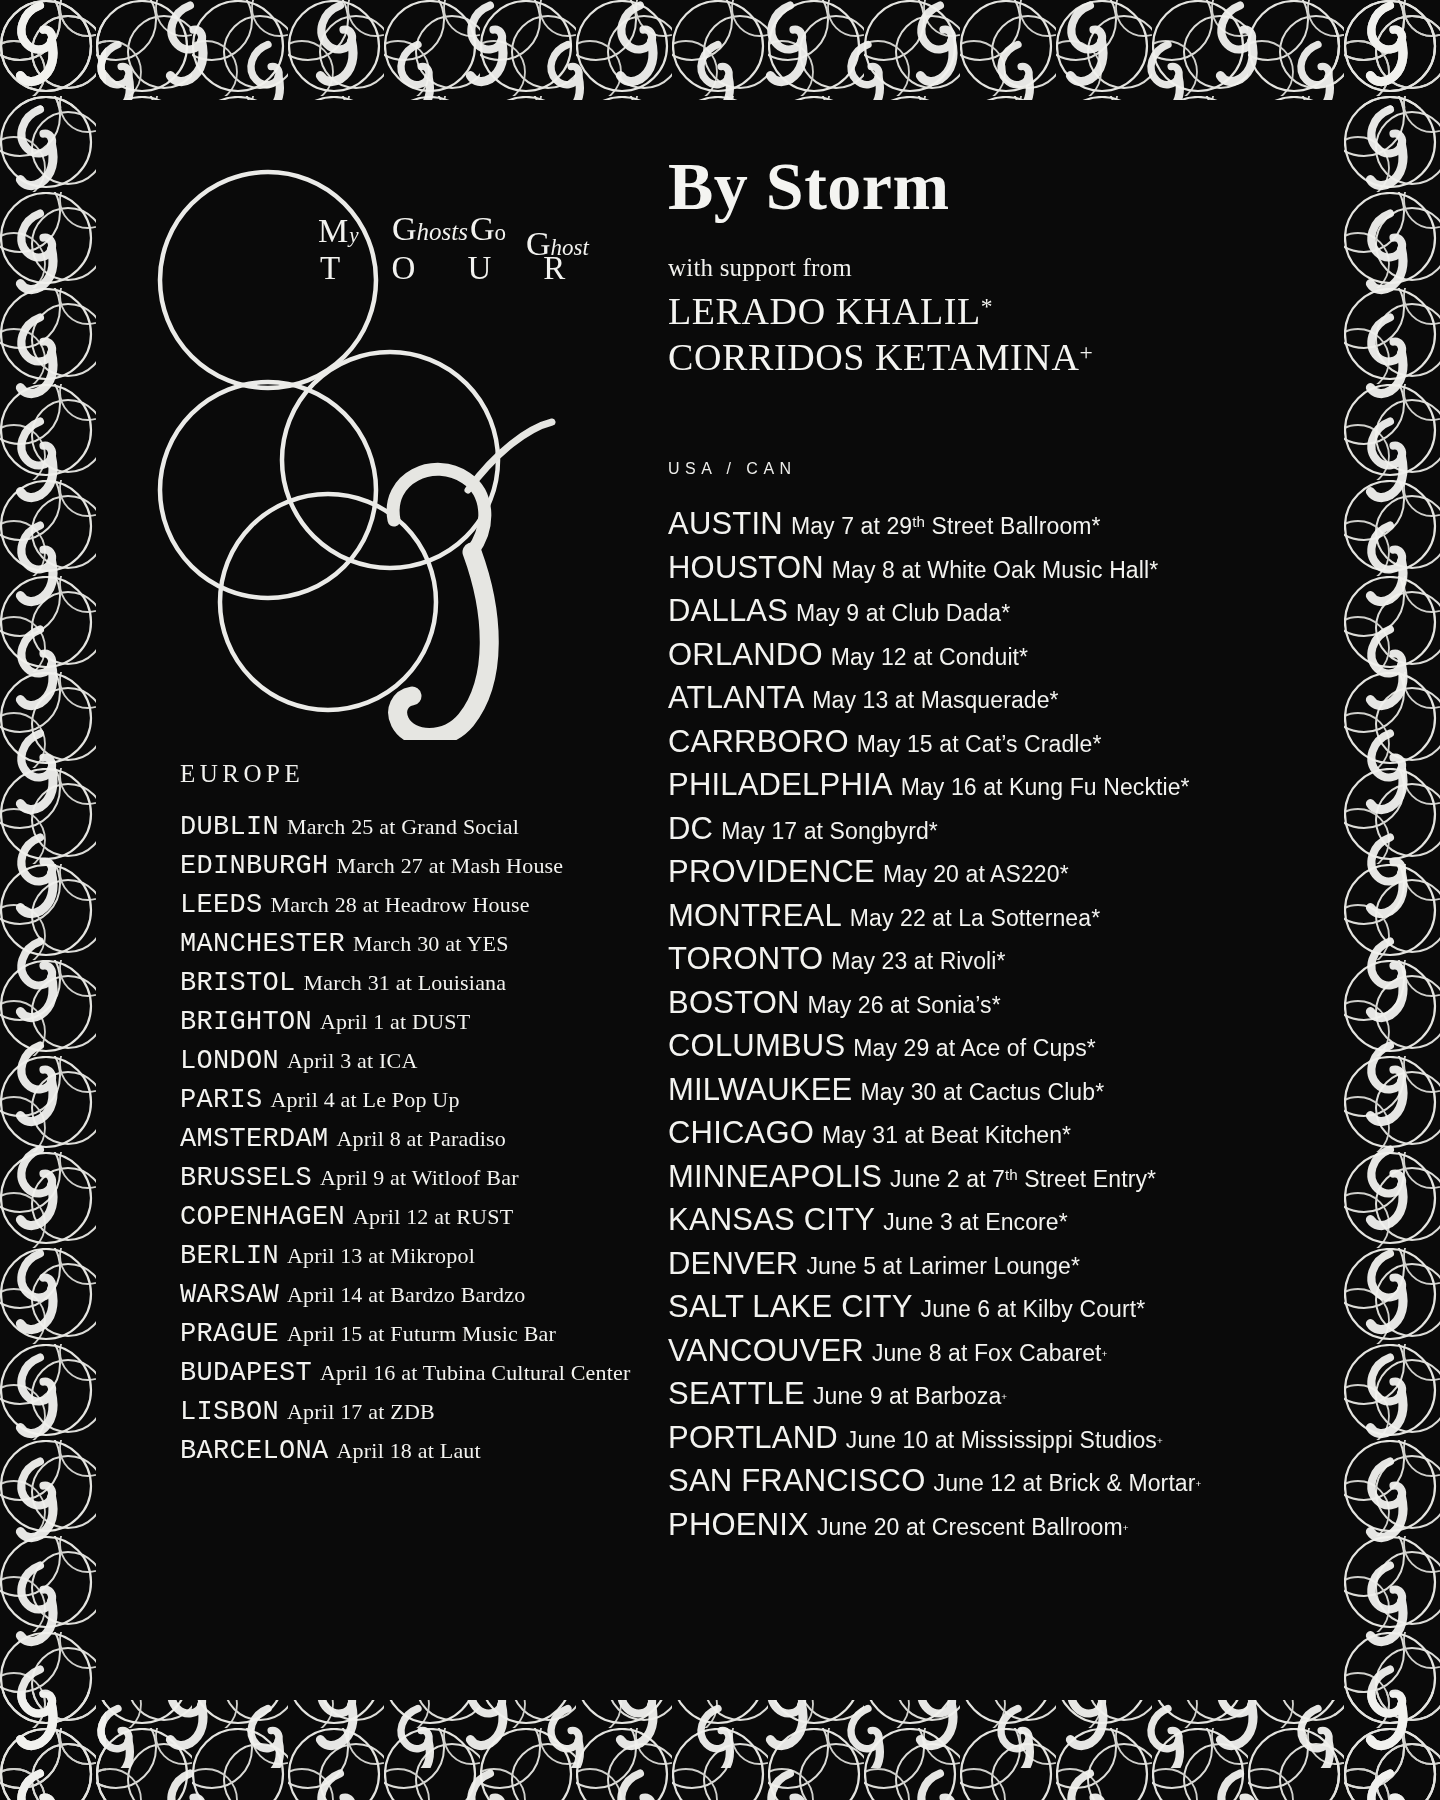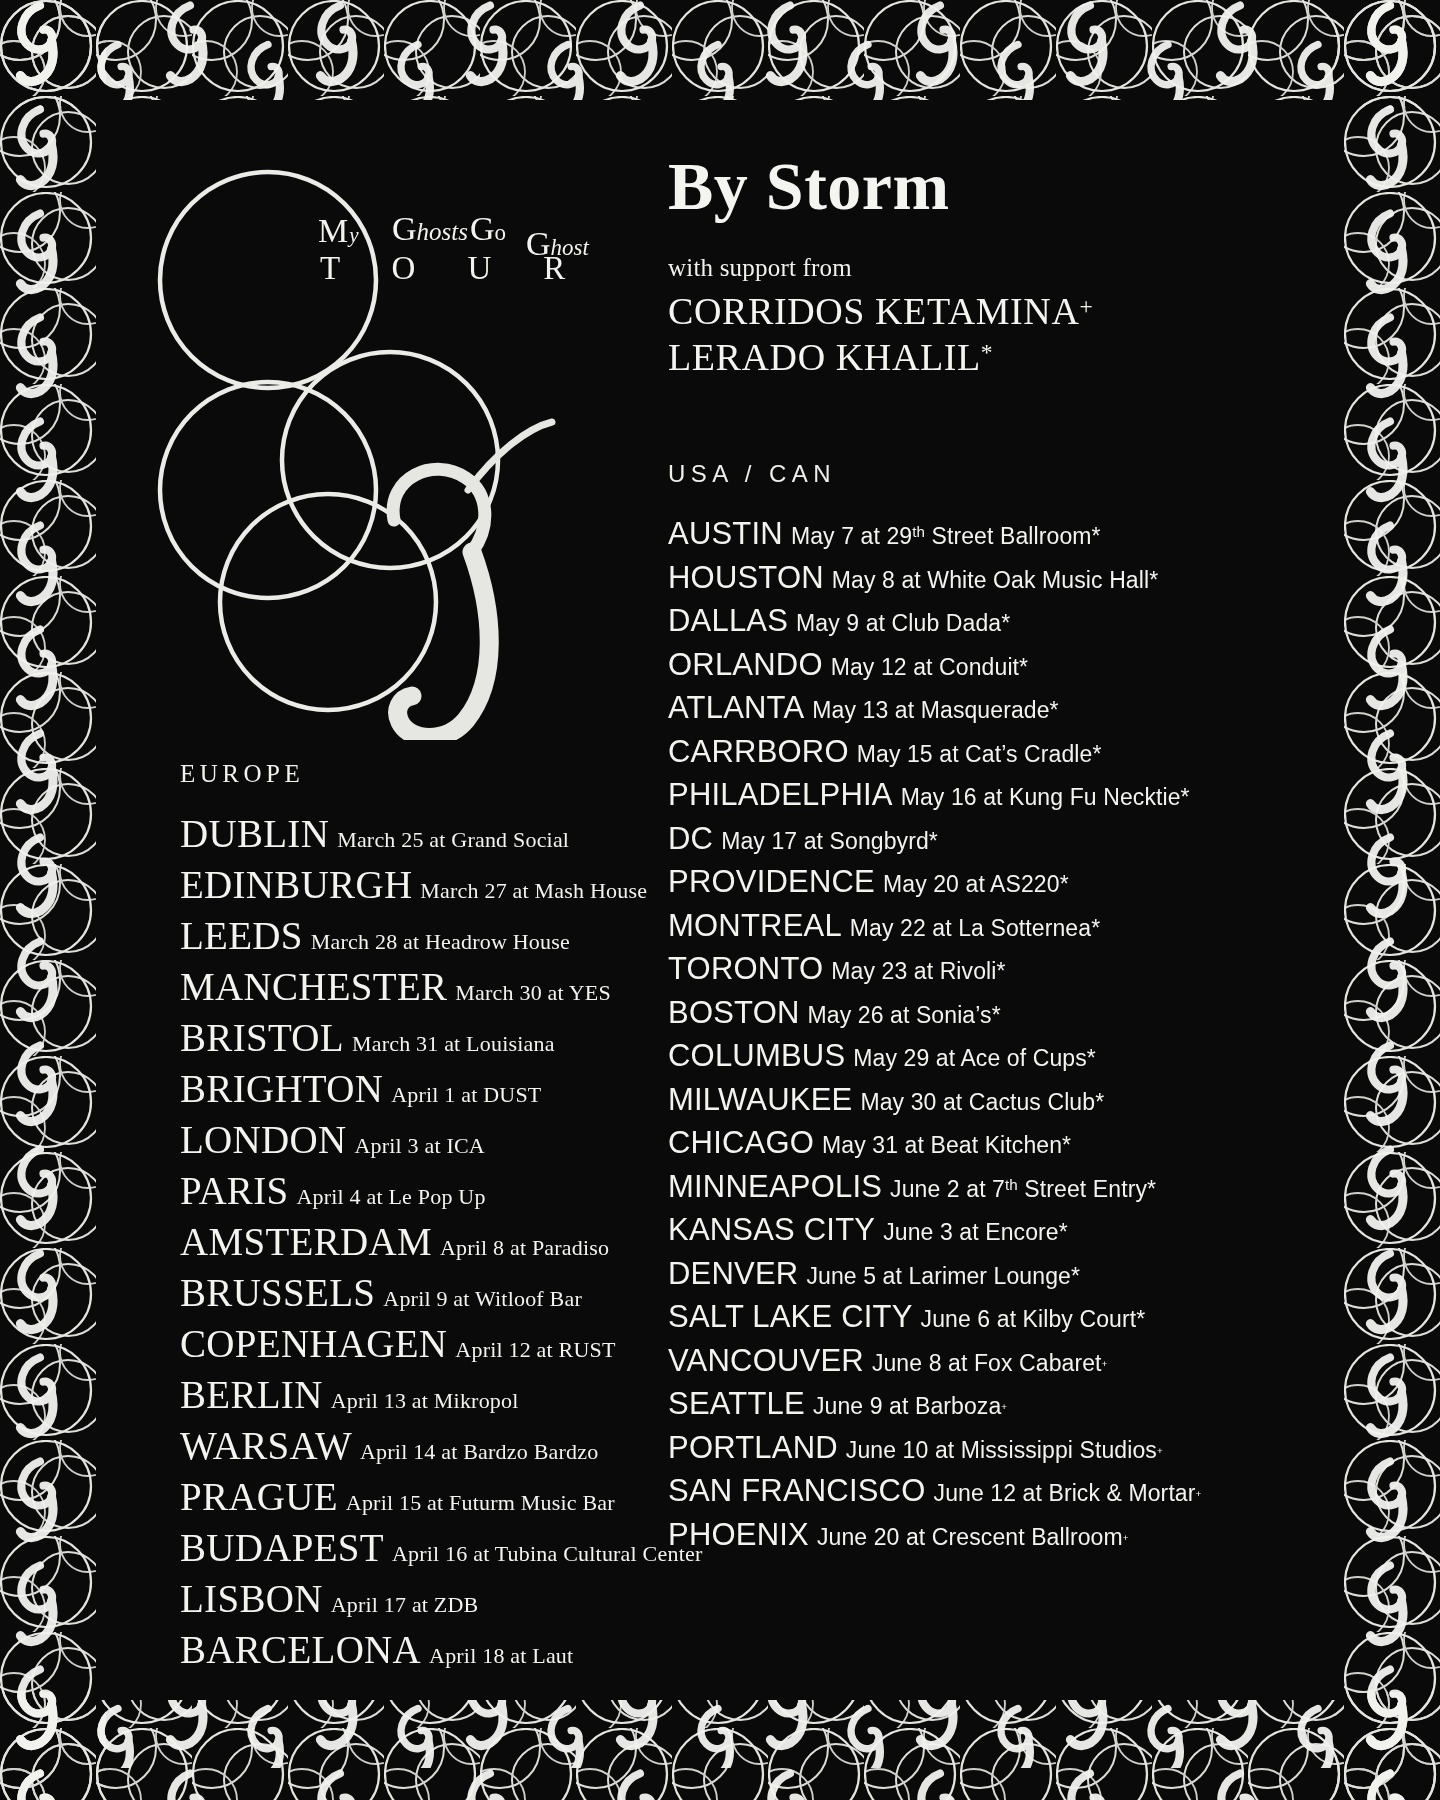--- a/index.html
+++ b/index.html
@@ -108,21 +108,21 @@
 
   
   .sec-head-serif {
     font-family: "Liberation Serif", serif;
     font-size: 25px;
     letter-spacing: 4.5px;
     color: #f1f1ee;
   }
   .sec-head-sans {
     font-family: "Liberation Sans", sans-serif;
-    font-size: 24px;
+    font-size: 16px;
     letter-spacing: 5.5px;
     color: #eeeeeb;
   }
 
   
   .usa-block { position: absolute; left: 668px; top: 460px; width: 700px; }
   .usa-list { margin-top: 30px; }
   .usa-row {
     white-space: nowrap;
     font-family: "Liberation Sans", sans-serif;
@@ -137,21 +137,21 @@
   
   .eu-block { position: absolute; left: 180px; top: 760px; width: 540px; }
   .eu-list { margin-top: 26px; }
   .eu-row {
     white-space: nowrap;
     font-family: "Liberation Serif", serif;
     color: #f3f3f0;
     line-height: 1.0;
     margin-bottom: 12px;
   }
-  .eu-city { font-size: 39px; letter-spacing: 0.3px; }
+  .eu-city { font-size: 27px; letter-spacing: 0.3px; font-family: Liberation Mono, monospace; }
   .eu-det  { font-size: 22px; letter-spacing: 0.2px; margin-left: 8px; }
 </style>
 </head>
 <body>
 
 <div class="poster">
 
   <div class="border-deco">
     <svg viewBox="0 0 1440 1800" xmlns="http://www.w3.org/2000/svg" aria-hidden="true">
       <defs>
@@ -228,24 +228,24 @@
       <div class="lw lw-ghost2">
         <span>G</span><span class="it">host</span>
       </div>
       <div class="lw lw-tour">TOUR</div>
     </div>
 
     <div class="right-col">
       <h1 class="band-title">By Storm</h1>
       <div class="support-label">with support from</div>
       <div class="support-name">
+        <span>LERADO KHALIL</span><span class="sup">*</span>
+      </div>
+      <div class="support-name">
         <span>CORRIDOS KETAMINA</span><span class="sup">+</span>
-      </div>
-      <div class="support-name">
-        <span>LERADO KHALIL</span><span class="sup">*</span>
       </div>
     </div>
 
     <div class="usa-block">
       <div class="sec-head-sans">USA / CAN</div>
       <div class="usa-list" id="usa-list">
           <div class="usa-row"><span class="usa-city">AUSTIN</span><span class="usa-det">May 7 at 29<span class="ord">th</span> Street Ballroom*</span></div>
           <div class="usa-row"><span class="usa-city">HOUSTON</span><span class="usa-det">May 8 at White Oak Music Hall*</span></div>
           <div class="usa-row"><span class="usa-city">DALLAS</span><span class="usa-det">May 9 at Club Dada*</span></div>
           <div class="usa-row"><span class="usa-city">ORLANDO</span><span class="usa-det">May 12 at Conduit*</span></div>

